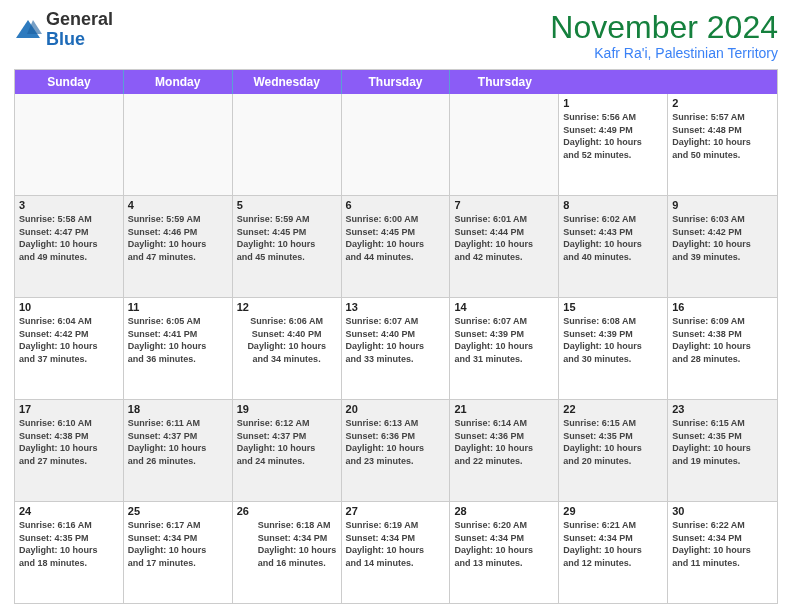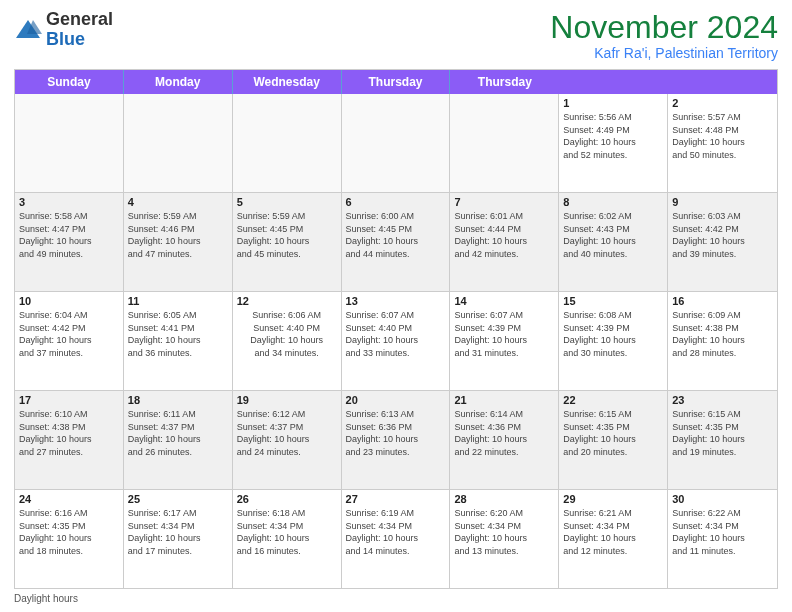--- a/index.html
+++ b/index.html
@@ -107,20 +107,21 @@
       font-size: 11px;
       font-weight: bold;
       color: #222;
       display: block;
       margin-bottom: 2px;
     }
     .day-info {
       font-size: 9px;
       color: #444;
       line-height: 1.4;
+      font-weight: bold;
     }
     .footer-note {
       margin-top: 4px;
       font-size: 10px;
       color: #555;
       text-align: left;
     }
   </style>
 </head>
 <body>
@@ -336,21 +337,21 @@
           </div>
           <div class="cal-cell">
             <span class="day-num">25</span>
             <div class="day-info" style="white-space: pre-line;">Sunrise: 6:17 AM
 Sunset: 4:34 PM
 Daylight: 10 hours
 and 17 minutes.</div>
           </div>
           <div class="cal-cell">
             <span class="day-num">26</span>
-            <div class="day-info" style="white-space: pre-line;">Sunrise: 6:18 AM
+            <div class="day-info" style="white-space: pre-line; margin-left: 21px;">Sunrise: 6:18 AM
 Sunset: 4:34 PM
 Daylight: 10 hours
 and 16 minutes.</div>
           </div>
           <div class="cal-cell">
             <span class="day-num">27</span>
             <div class="day-info" style="white-space: pre-line;">Sunrise: 6:19 AM
 Sunset: 4:34 PM
 Daylight: 10 hours
 and 14 minutes.</div>
@@ -373,14 +374,13 @@
             <span class="day-num">30</span>
             <div class="day-info" style="white-space: pre-line;">Sunrise: 6:22 AM
 Sunset: 4:34 PM
 Daylight: 10 hours
 and 11 minutes.</div>
           </div>
         </div>
       </div>
   </div>
 
-  <div class="footer-note">Daylight hours</div>
 </div>
 
 </body></html>

